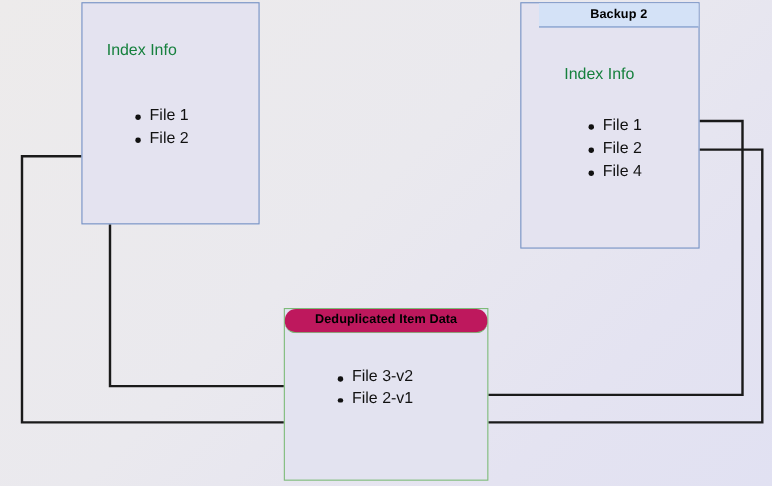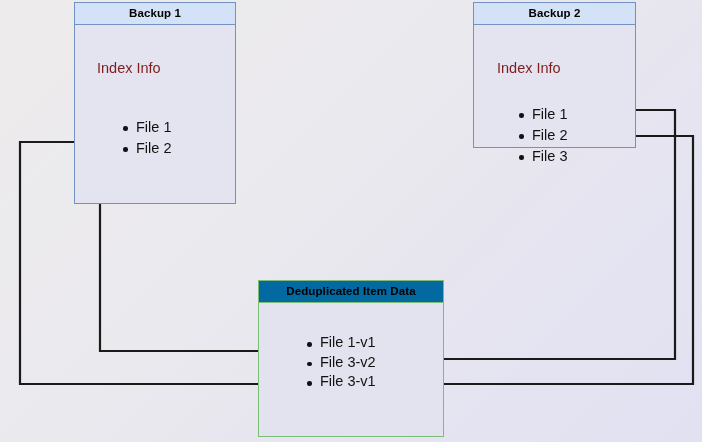--- a/index.html
+++ b/index.html
@@ -51,28 +51,29 @@
   .node-body {
     position: relative;
     height: calc(100% - 22px);
   }
 
   .node.green {
     border-color: #7dbb78;
     background: #e3e3f0;
   }
   .node.green > .node-header {
-    background: #0369a1;
+    background: #be185d;
     border-bottom-color: #7dbb78;
+    border-radius: 10px;
   }
 
   .index-label {
     position: absolute;
     font-size: 14.5px;
-    color: #7f1d1d;
+    color: #15803d;
     white-space: nowrap;
   }
 
   .file-list {
     position: absolute;
     margin: 0;
     padding: 0;
     list-style: none;
   }
   .file-list li {
@@ -117,46 +118,44 @@
 
       <path d="M 124 142 L 20 142 L 20 384 L 297 384" marker-end="url(#arrowR)"></path>
 
       <path d="M 596 110 L 675 110 L 675 359 L 396 359" marker-end="url(#arrowL)"></path>
 
       <path d="M 596 136 L 693 136 L 693 384 L 396 384" marker-end="url(#arrowL)"></path>
     </g>
   </svg>
 
   <div class="node" style="left:74px; top:2px; width:162px; height:202px;">
-    <div class="node-header">Backup 1</div>
     <div class="node-body">
       <div class="index-label" style="left:22px; top:35px;">Index Info</div>
       <ul class="file-list" style="left:48px; top:92px;">
         <li>File 1</li>
         <li>File 2</li>
       </ul>
     </div>
   </div>
 
-  <div class="node" style="left:473px; top:2px; width:163px; height:146px;">
+  <div class="node" style="left:473px; top:2px; width:163px; height:224px;padding-left:16px;">
     <div class="node-header">Backup 2</div>
     <div class="node-body">
       <div class="index-label" style="left:23px; top:35px;">Index Info</div>
       <ul class="file-list" style="left:45px; top:79px;">
         <li>File 1</li>
         <li>File 2</li>
-        <li>File 3</li>
+        <li>File 4</li>
       </ul>
     </div>
   </div>
 
   <div class="node green" style="left:258px; top:280px; width:186px; height:157px;">
     <div class="node-header">Deduplicated Item Data</div>
     <div class="node-body">
       <ul class="file-list tight" style="left:48px; top:30px;">
-        <li>File 1-v1</li>
         <li>File 3-v2</li>
-        <li>File 3-v1</li>
+        <li>File 2-v1</li>
       </ul>
     </div>
   </div>
 
 </div>
 
 </body></html>

